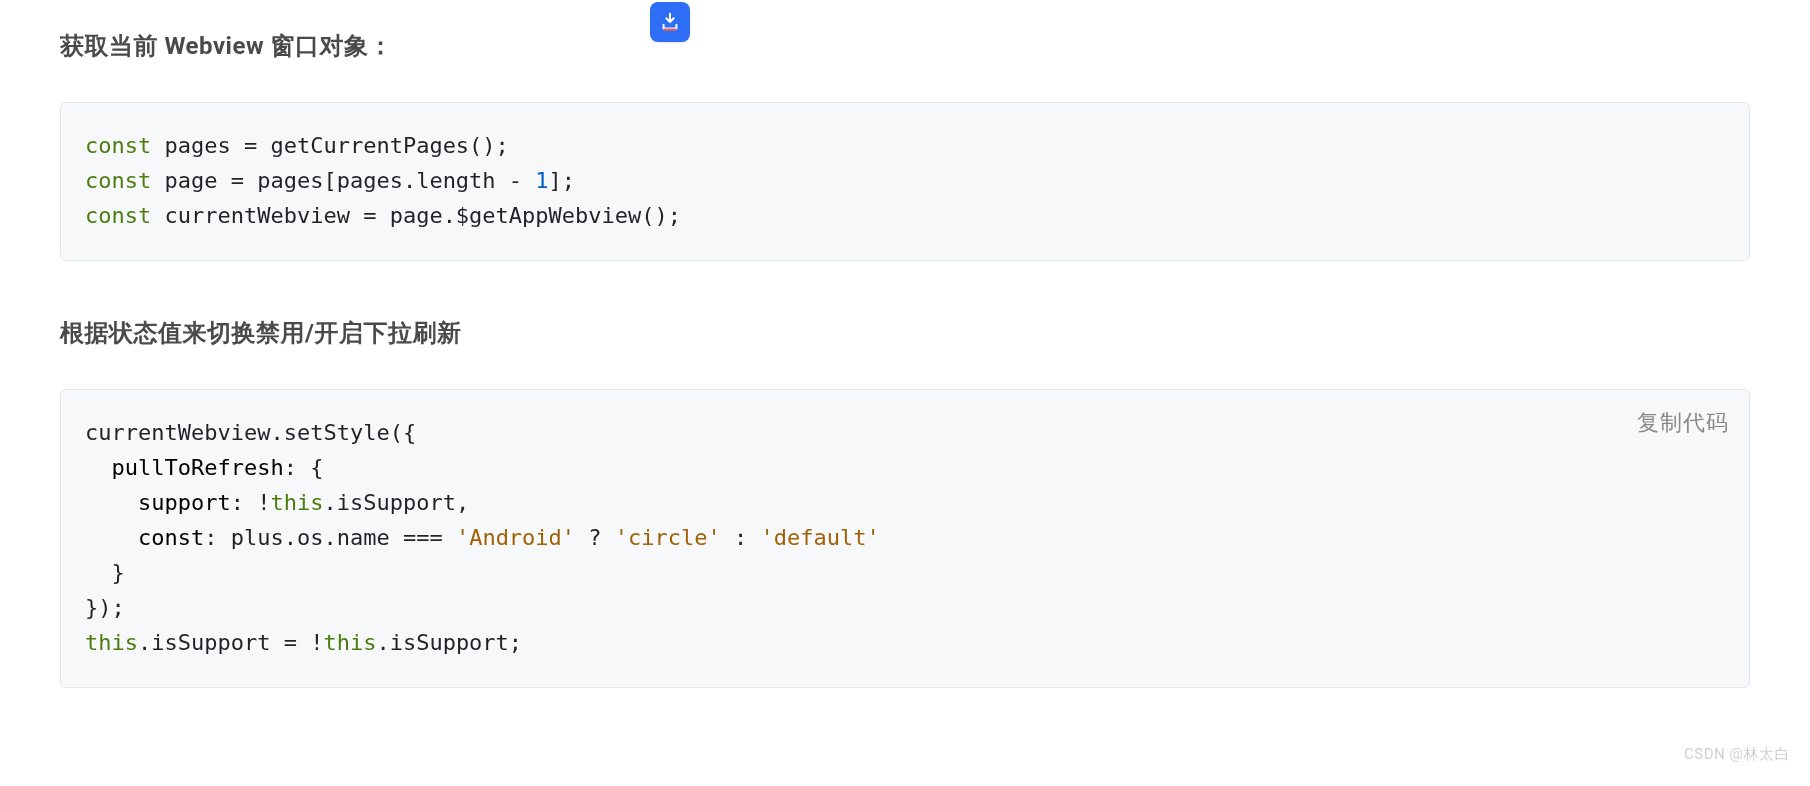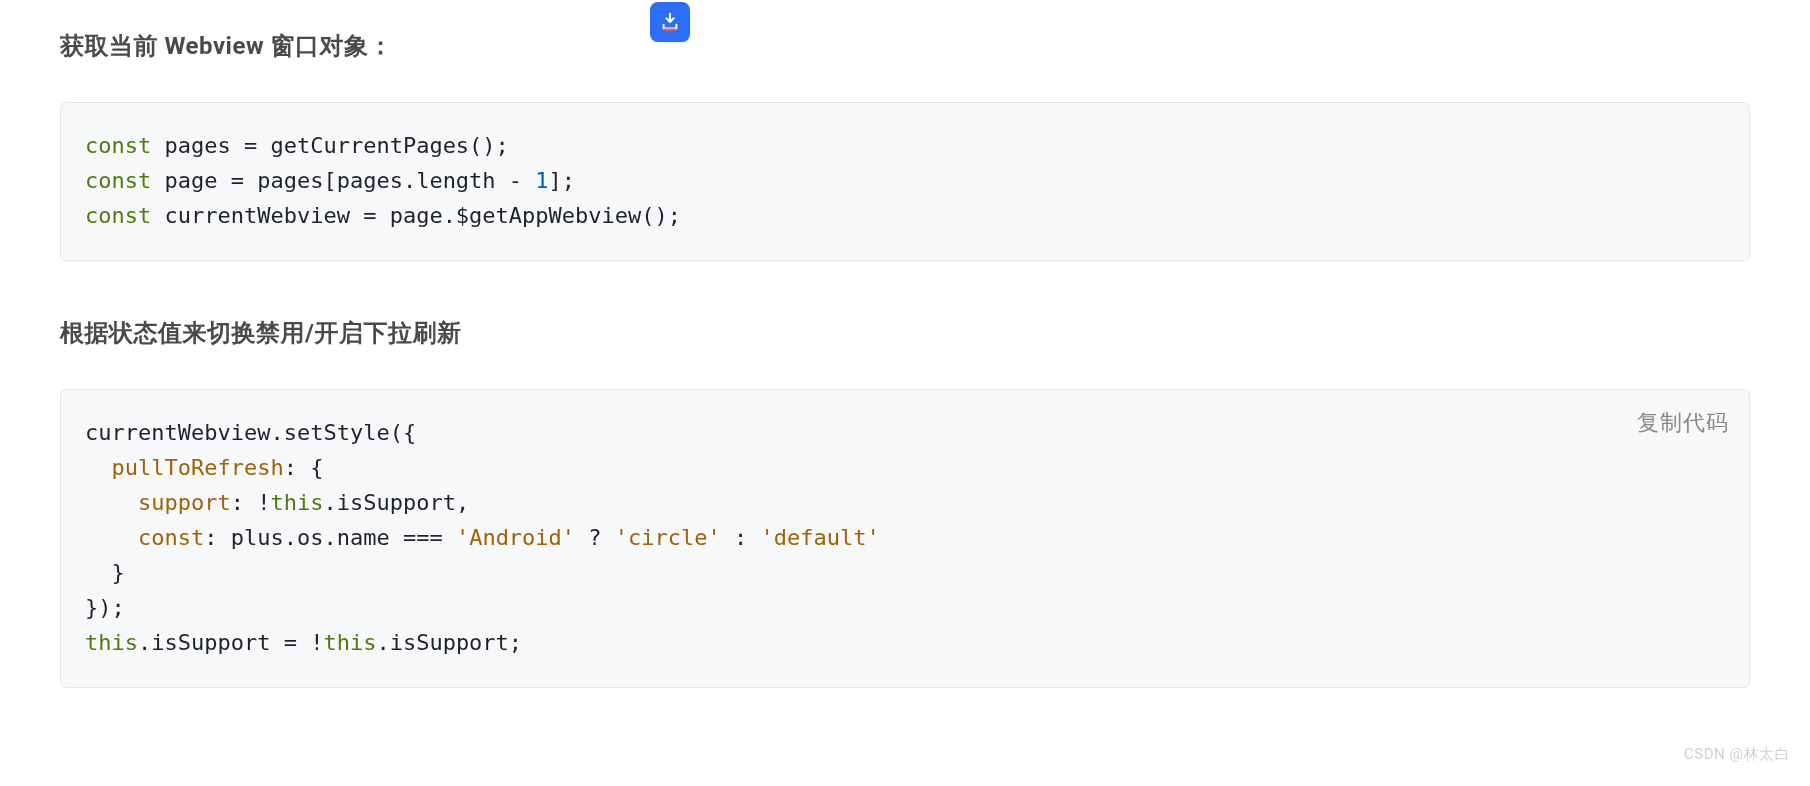--- a/index.html
+++ b/index.html
@@ -26,21 +26,21 @@
       font-family: "SFMono-Regular", Consolas, "Liberation Mono", Menlo, Courier, monospace;
       font-size: 22px;
       line-height: 1.5;
       color: #1f2328;
       margin-bottom: 56px;
       position: relative;
       white-space: pre;
       overflow-x: auto;
     }
     .kw { color: #4d7c0f; } 
-    .attr { color: #a16207; text-align: center; } 
+    .attr { color: #000000; text-align: center; } 
     .str { color: #a16207; }
     .num { color: #005cc5; }
     .copy-btn {
       position: absolute;
       top: 16px;
       right: 20px;
       font-size: 22px;
       color: #888;
       cursor: pointer;
       font-family: -apple-system, BlinkMacSystemFont, "Segoe UI", Roboto, sans-serif;

